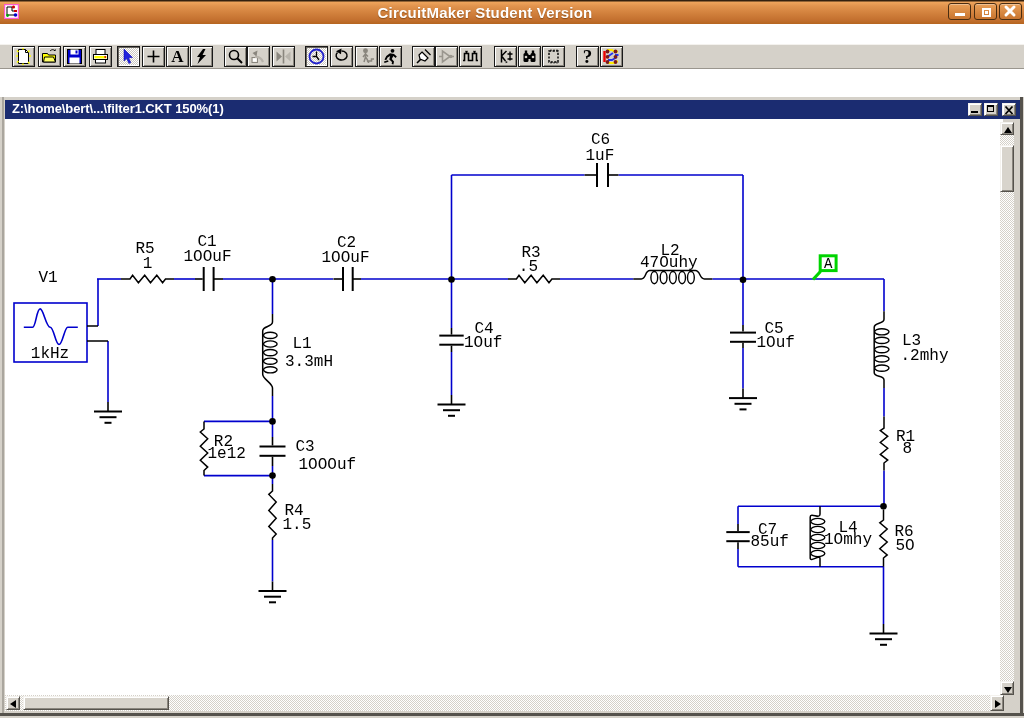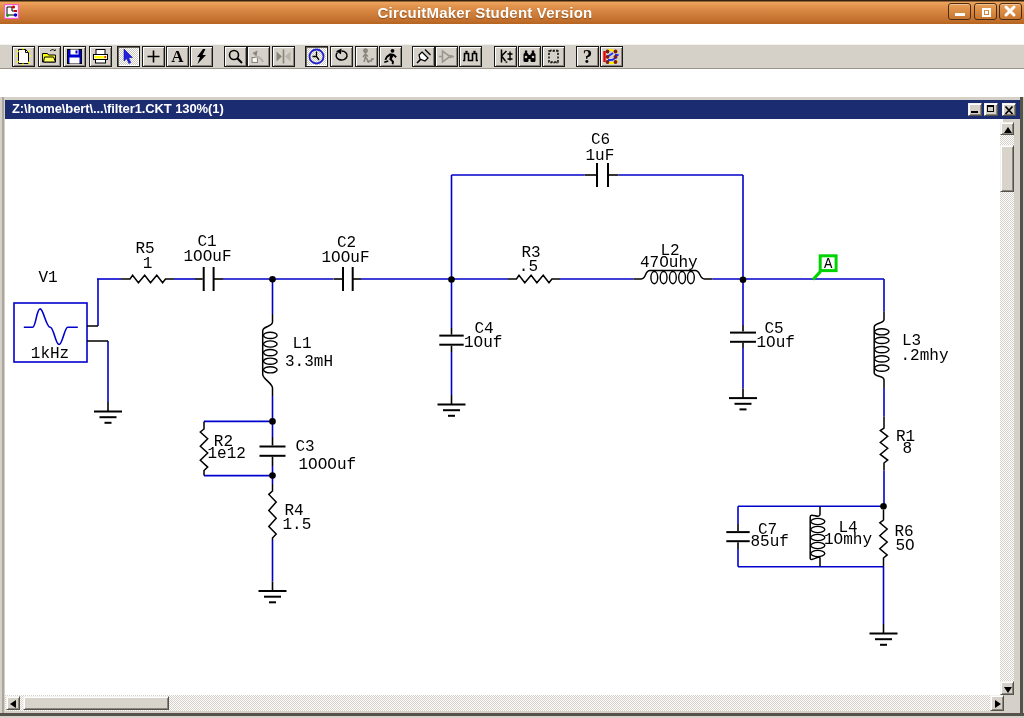--- a/index.html
+++ b/index.html
@@ -229,21 +229,21 @@
             <circle cx="12.5" cy="3.5" r="1.9"></circle>
             <circle cx="12.5" cy="8.8" r="1.9"></circle>
             <circle cx="12.5" cy="14" r="1.9"></circle>
           </g>
         </svg>
       </div>
     </div>
  <div id="workspace"></div>
  <div id="mdi">
   <div id="mdititle">
-        <span>Z:\home\bert\...\filter1.CKT 130%(1)</span>
+        <span>Z:\home\bert\...\filter1.CKT 150%(1)</span>
    <div class="mbtn" style="left:963px">
           <div style="position:absolute;left:2px;bottom:2px;width:7px;height:2px;background:#000"></div>
         </div>
    <div class="mbtn" style="left:978.5px">
           <div style="position:absolute;left:2px;top:1.5px;width:7px;height:7px;border:1px solid #000;border-top-width:2px"></div>
         </div>
    <div class="mbtn" style="left:997px"><svg width="12" height="11" viewBox="0 0 12 11">
             <path d="M2.5,1.5 L9.5,9 M9.5,1.5 L2.5,9" stroke="#000" stroke-width="1.8"></path>
           </svg></div>
   </div>

